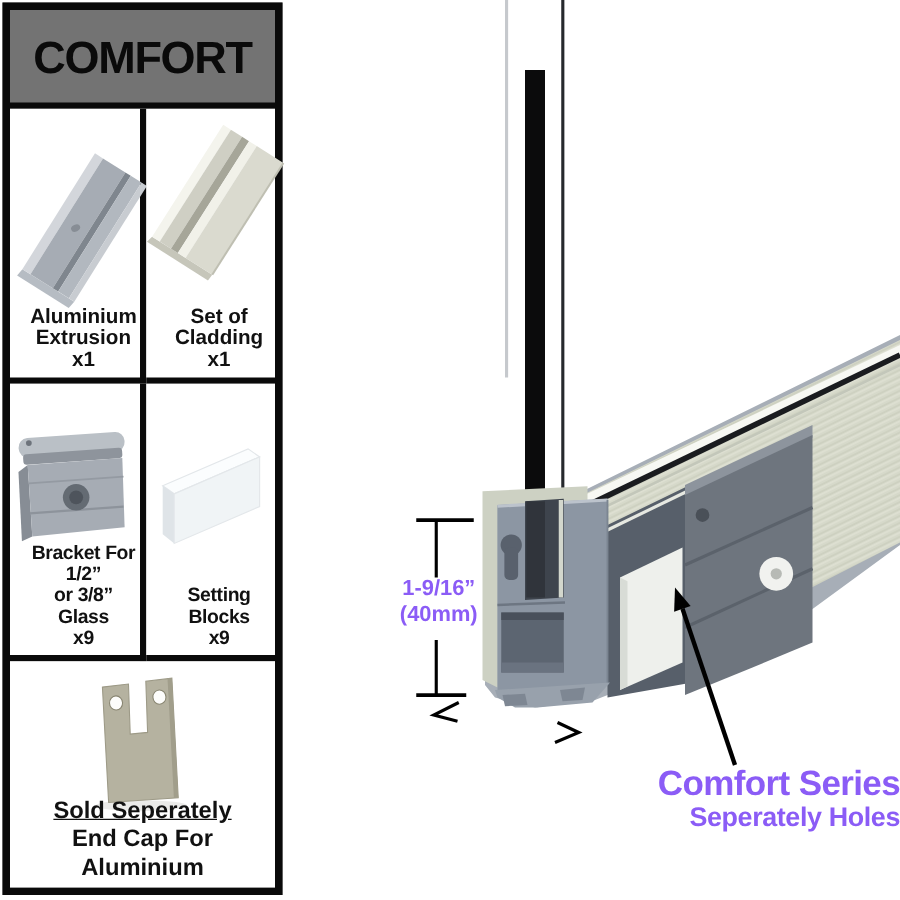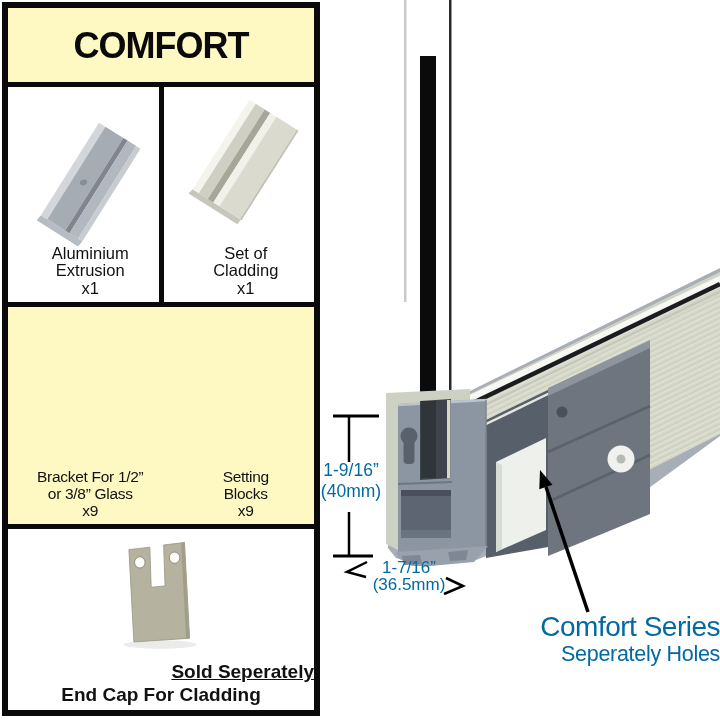--- a/index.html
+++ b/index.html
@@ -4,45 +4,45 @@
 <style>
   * { margin:0; padding:0; box-sizing:border-box; }
   html,body { width:720px; height:720px; background:#ffffff; overflow:hidden;
               font-family:"Liberation Sans", sans-serif; }
   .stage { position:relative; width:720px; height:720px; background:#fff; }
 
   
   .diagram-svg { position:absolute; left:0; top:0; width:720px; height:720px; z-index:0; }
 
   
-  .parts-panel { position:absolute; left:2px; top:2px; width:318px; height:714px;
-                 border:6px solid #0a0a0a; background:#fef9c3; z-index:2;
+  .parts-panel { position:absolute; left:2px; top:2px; width:224px; height:714px;
+                 border:6px solid #0a0a0a; background:#737373; z-index:2;
                  display:flex; flex-direction:column; }
   .title-box { height:79px; border-bottom:5px solid #0a0a0a; display:flex;
                flex-direction:column; align-items:center; justify-content:center; }
   .title-box .t-line { font-size:36px; font-weight:700; line-height:33px;
                        letter-spacing:-1px; color:#0a0a0a; }
   .cells-row { display:flex; }
   .row-1 { height:220px; }
-  .row-2 { height:222px;align-items:flex-end; }
+  .row-2 { height:222px; }
   .cell { position:relative; flex:1; border-bottom:5px solid #0a0a0a; background:#fff; }
   .cell.left { border-right:5px solid #0a0a0a; }
   .cell svg { position:absolute; left:50%; top:2px; transform:translateX(-50%); }
   .cell-label { position:absolute; left:14px; right:0; bottom:5px; text-align:center;
-                font-weight:400; color:#111; }
+                font-weight:700; color:#111; }
   .row-1 .cell-label { font-size:16.5px; line-height:17.5px; }
   .row-2 .cell-label { font-size:15.5px; line-height:17px; letter-spacing:-0.3px; }
   .bottom-cell { position:relative; flex:1; background:#fff; }
   .bottom-cell svg { position:absolute; left:50%; top:4px; transform:translateX(-50%); }
   .bottom-label { position:absolute; left:0; right:0; bottom:4px; text-align:center;
                   font-weight:700; font-size:19px; line-height:23px; color:#111; }
-  .underlined { text-decoration:underline;text-align:right; }
+  .underlined { text-decoration:underline; }
 
   
-  .anno { position:absolute; z-index:1; color:#0369a1; font-weight:400; }
+  .anno { position:absolute; z-index:1; color:#8b5cf6; font-weight:700; }
   .height-dim { left:306px; top:460px; width:90px; text-align:center;
                 font-size:17.5px; line-height:21px; }
   .width-dim { left:362px; top:560px; width:94px; text-align:center;
                font-size:17px; line-height:16.5px; }
   .callout { left:502px; top:611px; width:218px; text-align:right; }
   .callout .c1 { font-size:28px; line-height:31px; letter-spacing:-0.5px; }
   .callout .c2 { font-size:21.5px; line-height:24.5px; letter-spacing:-0.3px; }
 </style>
 </head>
 <body>
@@ -128,24 +128,20 @@
       <line x1="588" y1="612" x2="546" y2="487" stroke="#000" stroke-width="3.5"></line>
       <polygon points="540,470 552.5,484.7 539.3,489.3" fill="#000"></polygon>
     </g>
   </svg>
 
   <div class="anno height-dim">
     <div>1-9/16”</div>
     <div>(40mm)</div>
   </div>
 
-  <div class="anno width-dim">
-    <div>1-7/16”</div>
-    <div>(36.5mm)</div>
-  </div>
 
   <div class="anno callout">
     <div class="c1">Comfort Series</div>
     <div class="c2">Seperately Holes</div>
   </div>
 
   <div class="parts-panel">
 
     <div class="title-box">
       <div class="t-line">COMFORT</div>
@@ -228,18 +224,18 @@
         <ellipse cx="64" cy="128" rx="42" ry="5" fill="#ebebe9"></ellipse>
         <g transform="rotate(-2 62 70)">
           <path d="M30,18 L54,16 L54,62 L70,61 L70,14 L94,12 L96,122 L32,124 Z" fill="#b5b2a0" stroke="#9d9a87" stroke-width="1"></path>
           <polygon points="90,12 94,12 96,122 92,122" fill="#a19e8b"></polygon>
           <ellipse cx="42" cy="33" rx="6" ry="6.5" fill="#fdfdfb" stroke="#898672" stroke-width="1"></ellipse>
           <ellipse cx="82" cy="29" rx="6" ry="6.5" fill="#fdfdfb" stroke="#898672" stroke-width="1"></ellipse>
         </g>
       </svg>
       <div class="bottom-label">
         <div class="underlined">Sold Seperately</div>
-        <div>End Cap For Cladding</div>
+        <div>End Cap For Aluminium</div>
       </div>
     </div>
 
   </div>
 </div>
 
 </body></html>

